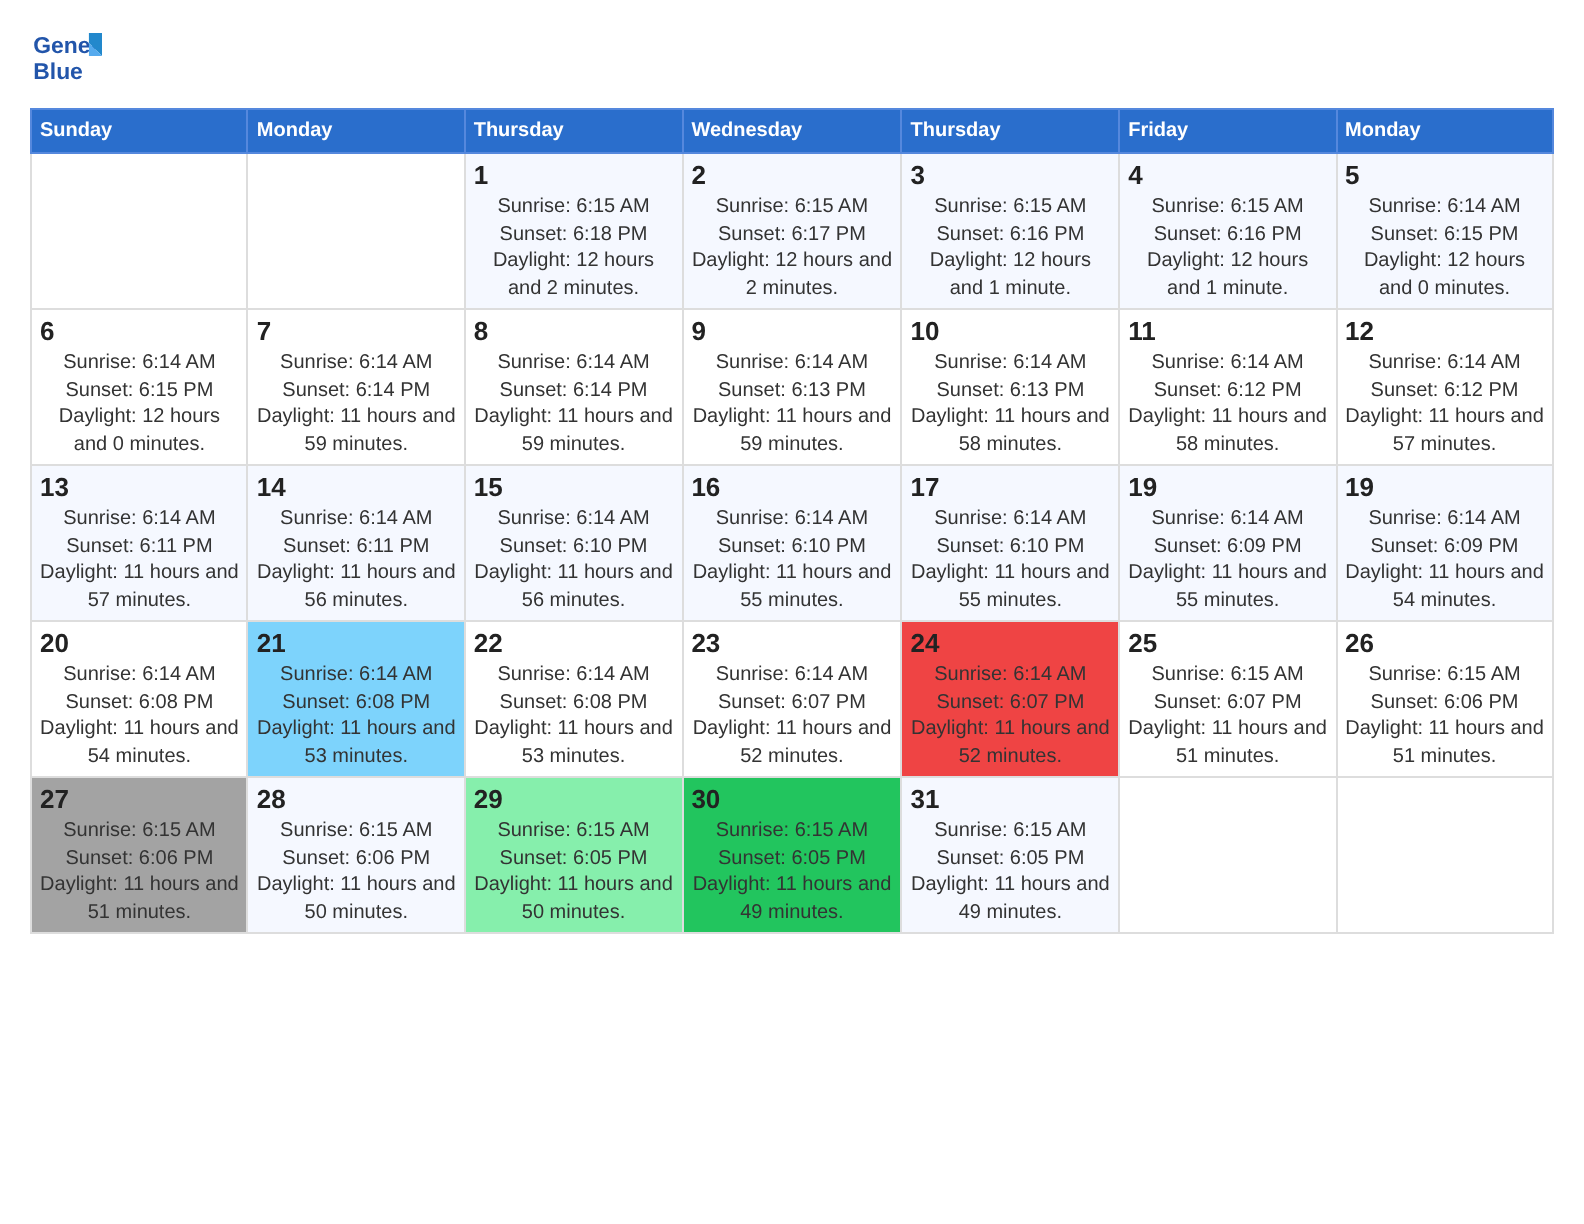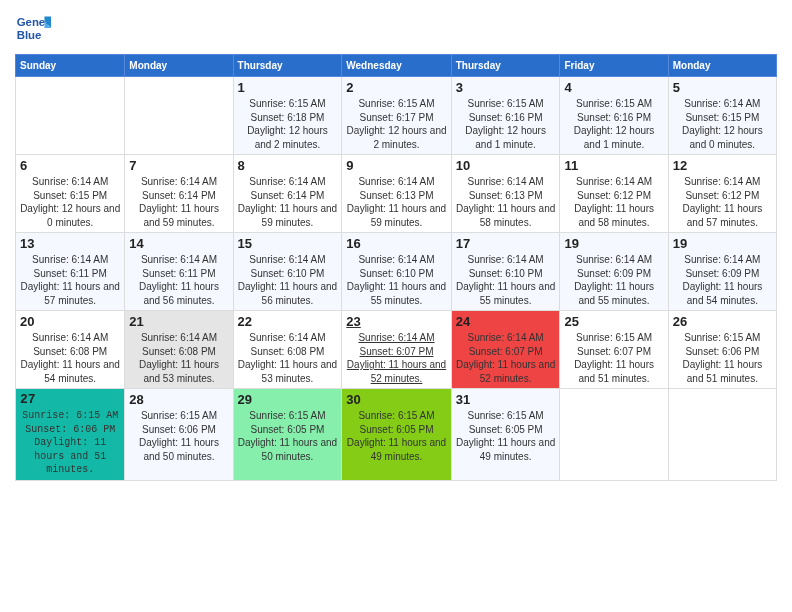--- a/index.html
+++ b/index.html
@@ -245,33 +245,33 @@
 Daylight: 11 hours and 54 minutes.</div>
           </td>
         </tr>
         <tr>
           <td style="background: rgb(255, 255, 255);">
             <span class="day-num">20</span>
             <div class="cell-text">Sunrise: 6:14 AM
 Sunset: 6:08 PM
 Daylight: 11 hours and 54 minutes.</div>
           </td>
-          <td style="background: #e5e5e5;">
+          <td style="background: #7dd3fc;">
             <span class="day-num">21</span>
             <div class="cell-text">Sunrise: 6:14 AM
 Sunset: 6:08 PM
 Daylight: 11 hours and 53 minutes.</div>
           </td>
           <td style="background: rgb(255, 255, 255);">
             <span class="day-num">22</span>
             <div class="cell-text">Sunrise: 6:14 AM
 Sunset: 6:08 PM
 Daylight: 11 hours and 53 minutes.</div>
           </td>
-          <td style="background: rgb(255, 255, 255); text-decoration: underline;">
+          <td style="background: rgb(255, 255, 255);">
             <span class="day-num">23</span>
             <div class="cell-text">Sunrise: 6:14 AM
 Sunset: 6:07 PM
 Daylight: 11 hours and 52 minutes.</div>
           </td>
           <td style="background: #ef4444;">
             <span class="day-num">24</span>
             <div class="cell-text">Sunrise: 6:14 AM
 Sunset: 6:07 PM
 Daylight: 11 hours and 52 minutes.</div>
@@ -283,39 +283,39 @@
 Daylight: 11 hours and 51 minutes.</div>
           </td>
           <td style="background: rgb(255, 255, 255);">
             <span class="day-num">26</span>
             <div class="cell-text">Sunrise: 6:15 AM
 Sunset: 6:06 PM
 Daylight: 11 hours and 51 minutes.</div>
           </td>
         </tr>
         <tr>
-          <td style="background: #14b8a6; font-family: Liberation Mono, monospace;">
+          <td style="background: #a3a3a3;">
             <span class="day-num">27</span>
             <div class="cell-text">Sunrise: 6:15 AM
 Sunset: 6:06 PM
 Daylight: 11 hours and 51 minutes.</div>
           </td>
           <td style="background: rgb(245, 248, 255);">
             <span class="day-num">28</span>
             <div class="cell-text">Sunrise: 6:15 AM
 Sunset: 6:06 PM
 Daylight: 11 hours and 50 minutes.</div>
           </td>
           <td style="background: #86efac;">
             <span class="day-num">29</span>
             <div class="cell-text">Sunrise: 6:15 AM
 Sunset: 6:05 PM
 Daylight: 11 hours and 50 minutes.</div>
           </td>
-          <td style="background: #84cc16;">
+          <td style="background: #22c55e;">
             <span class="day-num">30</span>
             <div class="cell-text">Sunrise: 6:15 AM
 Sunset: 6:05 PM
 Daylight: 11 hours and 49 minutes.</div>
           </td>
           <td style="background: rgb(245, 248, 255);">
             <span class="day-num">31</span>
             <div class="cell-text">Sunrise: 6:15 AM
 Sunset: 6:05 PM
 Daylight: 11 hours and 49 minutes.</div>

